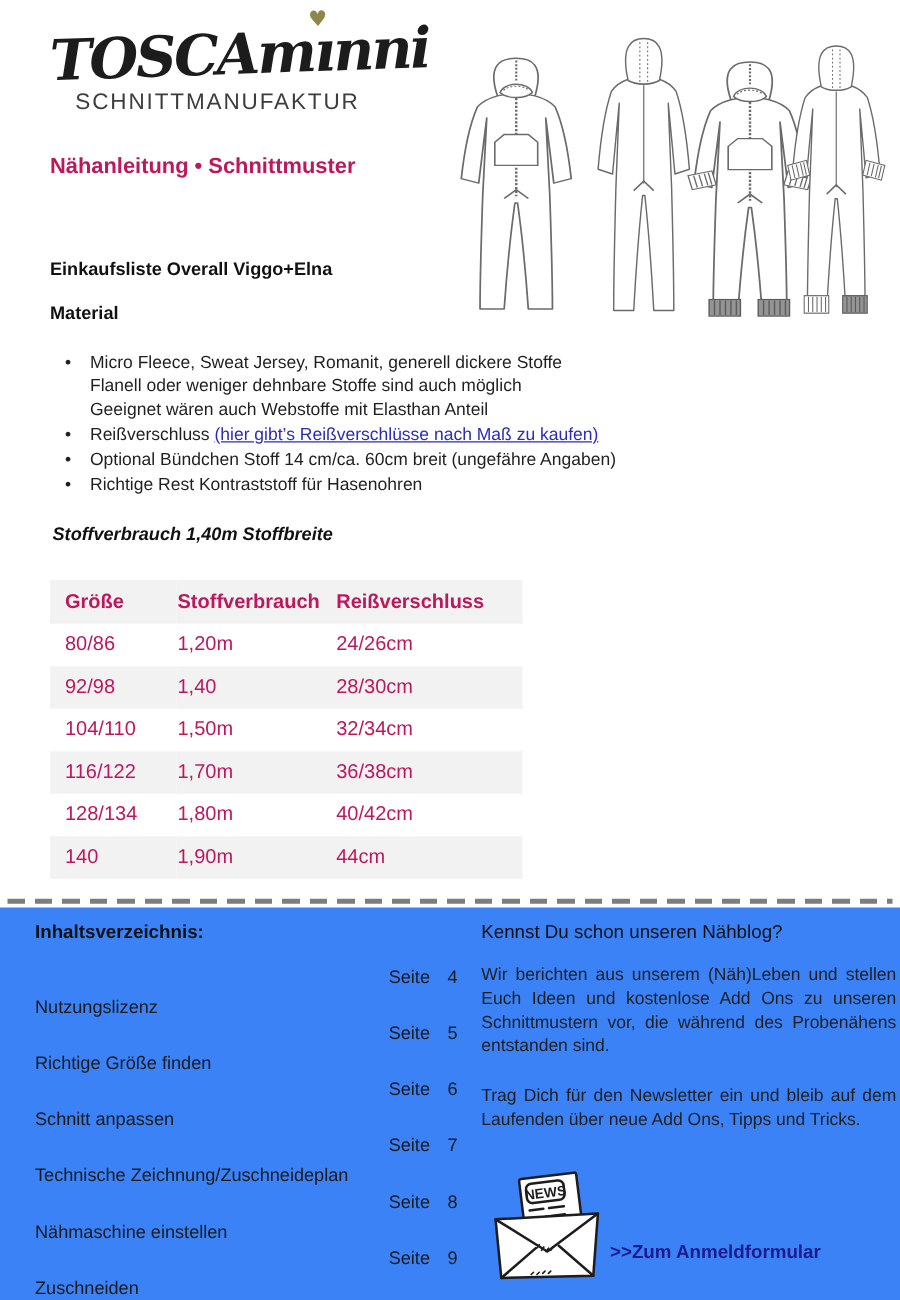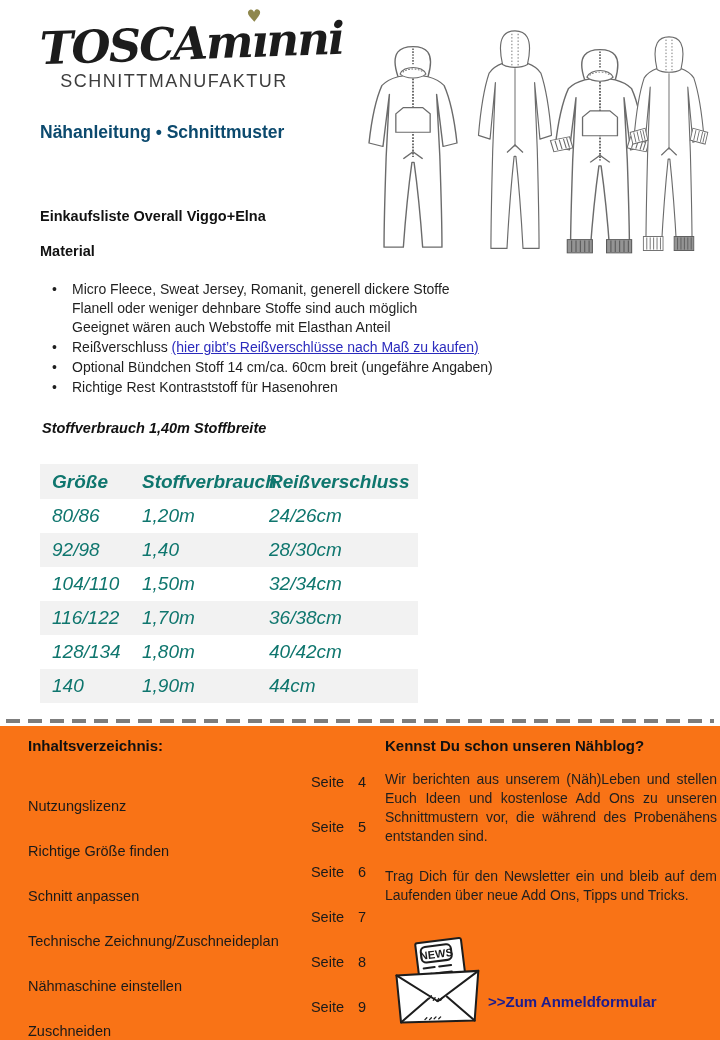--- a/index.html
+++ b/index.html
@@ -10,21 +10,21 @@
   .logo{position:absolute;left:40px;top:18px;width:268px;text-align:center;}
   .brand{font-family:"DejaVu Serif",serif;font-style:italic;font-weight:bold;
          font-size:45px;line-height:52px;color:#1c1c1c;letter-spacing:-2px;
          transform:rotate(-2deg);display:inline-block;white-space:nowrap;}
   .brand .istack{position:relative;display:inline-block;}
   .brand .heart{position:absolute;left:-4px;top:-8px;font-size:17px;line-height:17px;
                 color:#8e874c;font-style:normal;letter-spacing:0;}
   .brand-sub{font-size:18px;font-weight:500;letter-spacing:1.5px;color:#3d3d3d;
              margin-top:1px;white-space:nowrap;}
 
-  .doc-title{position:absolute;left:40px;top:122px;font-size:17.5px;font-weight:bold;color:#0c4a6e;}
+  .doc-title{position:absolute;left:40px;top:122px;font-size:17.5px;font-weight:bold;color:#be185d;}
 
   
   .figures{position:absolute;left:354px;top:12px;width:362px;height:248px;}
   .figures svg{position:absolute;}
   .fig1{left:0;bottom:4px;}
   .fig2{left:112px;bottom:2px;}
   .fig3{left:186px;bottom:0;}
   .fig4{left:268px;bottom:2px;}
 
   
@@ -32,40 +32,40 @@
   .einkauf{left:40px;top:208px;}
   .material{left:40px;top:243px;text-align:center;}
   .bullets{position:absolute;left:52px;top:280px;width:520px;font-size:14px;line-height:19px;}
   .b-item{display:flex;margin-bottom:1px;}
   .b-marker{width:20px;flex:none;}
   .b-link{color:#2b2bbd;text-decoration:underline;cursor:pointer;}
   .stoff-heading{left:42px;top:420px;font-style:italic;}
 
   
   .fabric{position:absolute;left:40px;top:464px;width:373px;border-collapse:collapse;
-          font-size:19px;color:#0f766e;table-layout:fixed;font-style:italic;}
+          font-size:16px;color:#be185d;table-layout:fixed;}
   .fabric th{font-weight:bold;text-align:left;height:33px;background:#f2f2f2;}
   .fabric td{height:32px;}
   .fabric th:first-child,.fabric td:first-child{padding-left:12px;width:88px;}
   .fabric th:nth-child(2),.fabric td:nth-child(2){width:125px;}
   .fabric th:nth-child(3),.fabric td:nth-child(3){width:148px;}
   .fabric tr.alt td{background:#f2f2f2;}
 
   
   .divider{position:absolute;left:6px;right:6px;top:719px;height:4px;
            background:repeating-linear-gradient(90deg,#7d7d7d 0 14px,transparent 14px 22px);}
-  .bottom{position:absolute;left:0;top:726px;width:720px;height:314px;background:#f97316;}
+  .bottom{position:absolute;left:0;top:726px;width:720px;height:314px;background:#3b82f6;}
   .toc-heading{position:absolute;left:28px;top:11px;font-size:15px;font-weight:bold;color:#111;}
   .toc-list{position:absolute;left:28px;top:46px;width:338px;font-size:14.5px;line-height:21px;color:#1a1a1a;}
   .toc-item{display:flex;}
   .toc-label{flex:1;margin-top:24px;}
   .toc-page{display:flex;gap:5px;flex:none;}
   .toc-num{width:17px;text-align:right;display:inline-block;}
 
-  .blog-heading{position:absolute;left:385px;top:11px;font-size:15px;font-weight:bold;color:#111;}
+  .blog-heading{position:absolute;left:385px;top:11px;font-size:15px;font-weight:normal;color:#111;}
   .blog-para{position:absolute;left:385px;width:332px;font-size:14px;line-height:19px;
              text-align:justify;color:#1f1f1f;}
   .para1{top:44px;}
   .para2{top:141px;}
   .envelope{position:absolute;left:390px;top:206px;}
   .newsletter-link{position:absolute;left:488px;top:267px;font-size:15px;font-weight:bold;
                    color:#1c1c8f;cursor:pointer;white-space:nowrap;}
 </style>
 </head>
 <body>

